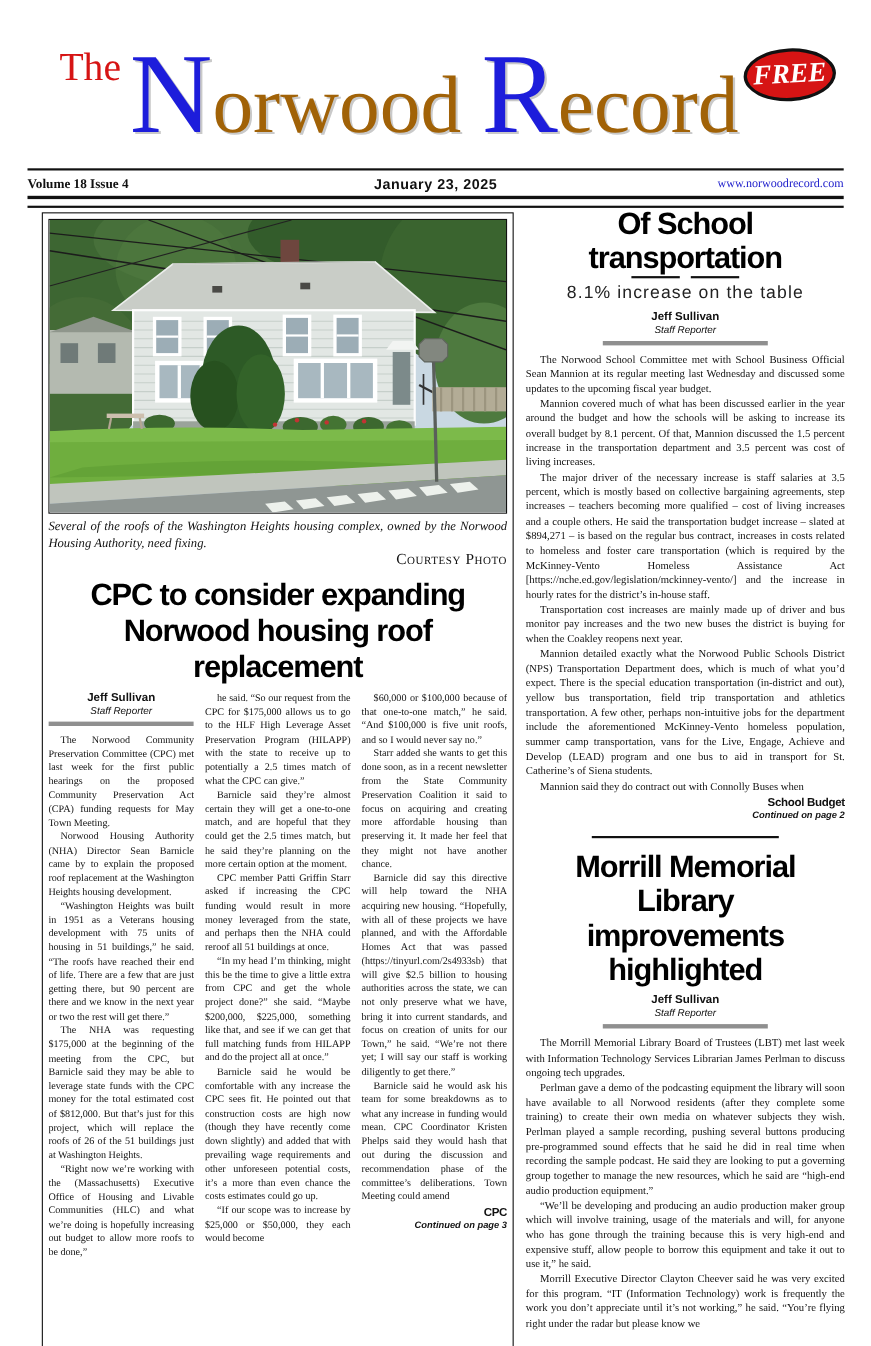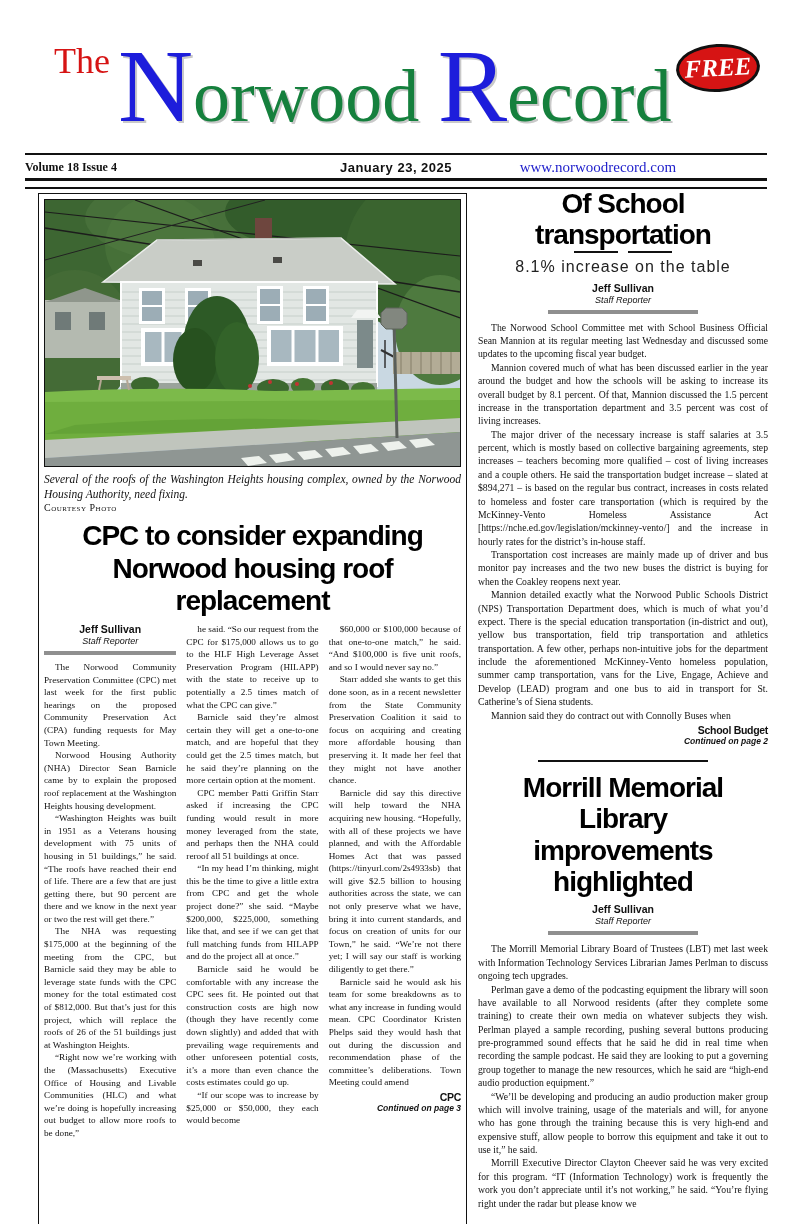--- a/index.html
+++ b/index.html
@@ -4,36 +4,36 @@
 <style>
   html,body{margin:0;padding:0;background:#fff;}
   body{width:792px;height:1224px;position:relative;font-family:"Liberation Serif",serif;color:#111;overflow:hidden;}
 
   
   .masthead{position:absolute;left:0;top:0;width:792px;height:156px;}
   .the{position:absolute;left:54px;top:40px;font-size:36px;color:#d61414;font-family:"Liberation Serif",serif;}
   .title{position:absolute;left:118px;top:34px;white-space:nowrap;text-shadow:2px 2px 0 #c9c9c9;}
   .title .cap{font-size:104px;line-height:1;}
   .title .low{font-size:74px;line-height:1;}
-  .c-red{color:#15803d;} .c-blue{color:#1d1ddb;}
+  .c-red{color:#a16207;} .c-blue{color:#1d1ddb;}
   .free-badge{position:absolute;left:676px;top:44px;width:84px;height:48px;background:#d61414;border:3px solid #111;border-radius:50%;display:flex;align-items:center;justify-content:center;transform:rotate(-3deg);box-sizing:border-box;}
   .free-badge span{color:#fff;font-style:italic;font-weight:bold;font-size:25px;font-family:"Liberation Serif",serif;}
   .mast-rule{position:absolute;left:25px;right:25px;top:153px;border-top:2px solid #111;}
   .info-bar{position:absolute;left:25px;right:25px;top:158px;height:18px;display:flex;align-items:center;}
   .info-vol{flex:1;text-align:left;font-weight:bold;font-size:12px;font-family:"Liberation Serif",serif;}
   .info-date{flex:1;text-align:center;font-weight:bold;font-size:13px;font-family:"Liberation Sans",sans-serif;letter-spacing:.5px;}
-  .info-site{flex:1;text-align:left;font-size:15px;color:#2222cc;font-family:"Liberation Serif",serif;}
+  .info-site{flex:1;text-align:right;font-size:11px;color:#2222cc;font-family:"Liberation Serif",serif;}
   .double-rule{position:absolute;left:25px;right:25px;top:178px;height:6px;border-top:3px solid #111;border-bottom:2px solid #111;}
 
   
   .lead-box{position:absolute;left:38px;top:193px;width:429px;height:1196px;border:1px solid #111;box-sizing:border-box;padding:5px 5px 0 5px;overflow:hidden;}
   .photo-frame{width:417px;height:268px;border:1px solid #111;box-sizing:border-box;overflow:hidden;}
   .photo-frame svg{display:block;width:100%;height:100%;}
   .caption{margin-top:5px;font-style:italic;font-size:11.5px;line-height:1.28;text-align:justify;font-family:"Liberation Serif",serif;}
-  .credit{font-size:10px;letter-spacing:.5px;font-variant:small-caps;margin-top:1px;}
+  .credit{text-align:right;font-size:14px;letter-spacing:.5px;font-variant:small-caps;margin-top:1px;}
   .lead-headline{margin-top:7px;text-align:center;font-family:"Liberation Sans",sans-serif;font-weight:bold;font-size:28px;line-height:1.15;letter-spacing:-1px;color:#000;}
   .lead-columns{margin-top:6px;display:flex;gap:10px;height:600px;overflow:hidden;}
   .col{flex:1;min-width:0;}
   .byline{text-align:center;font-family:"Liberation Sans",sans-serif;}
   .byline .b-name{font-weight:bold;font-size:10.5px;display:block;}
   .byline .b-title{font-style:italic;font-size:9px;display:block;margin-top:1px;}
   .grayrule{height:4px;background:#8f8f8f;margin:5px 0 6px 0;}
   .grayrule.narrow{width:150px;margin:5px auto 7px auto;}
   .bodytext p{margin:0;text-indent:11px;font-size:9.2px;line-height:1.37;text-align:justify;font-family:"Liberation Serif",serif;}
   .rc .bodytext p{font-size:9.7px;line-height:1.38;text-indent:13px;}

